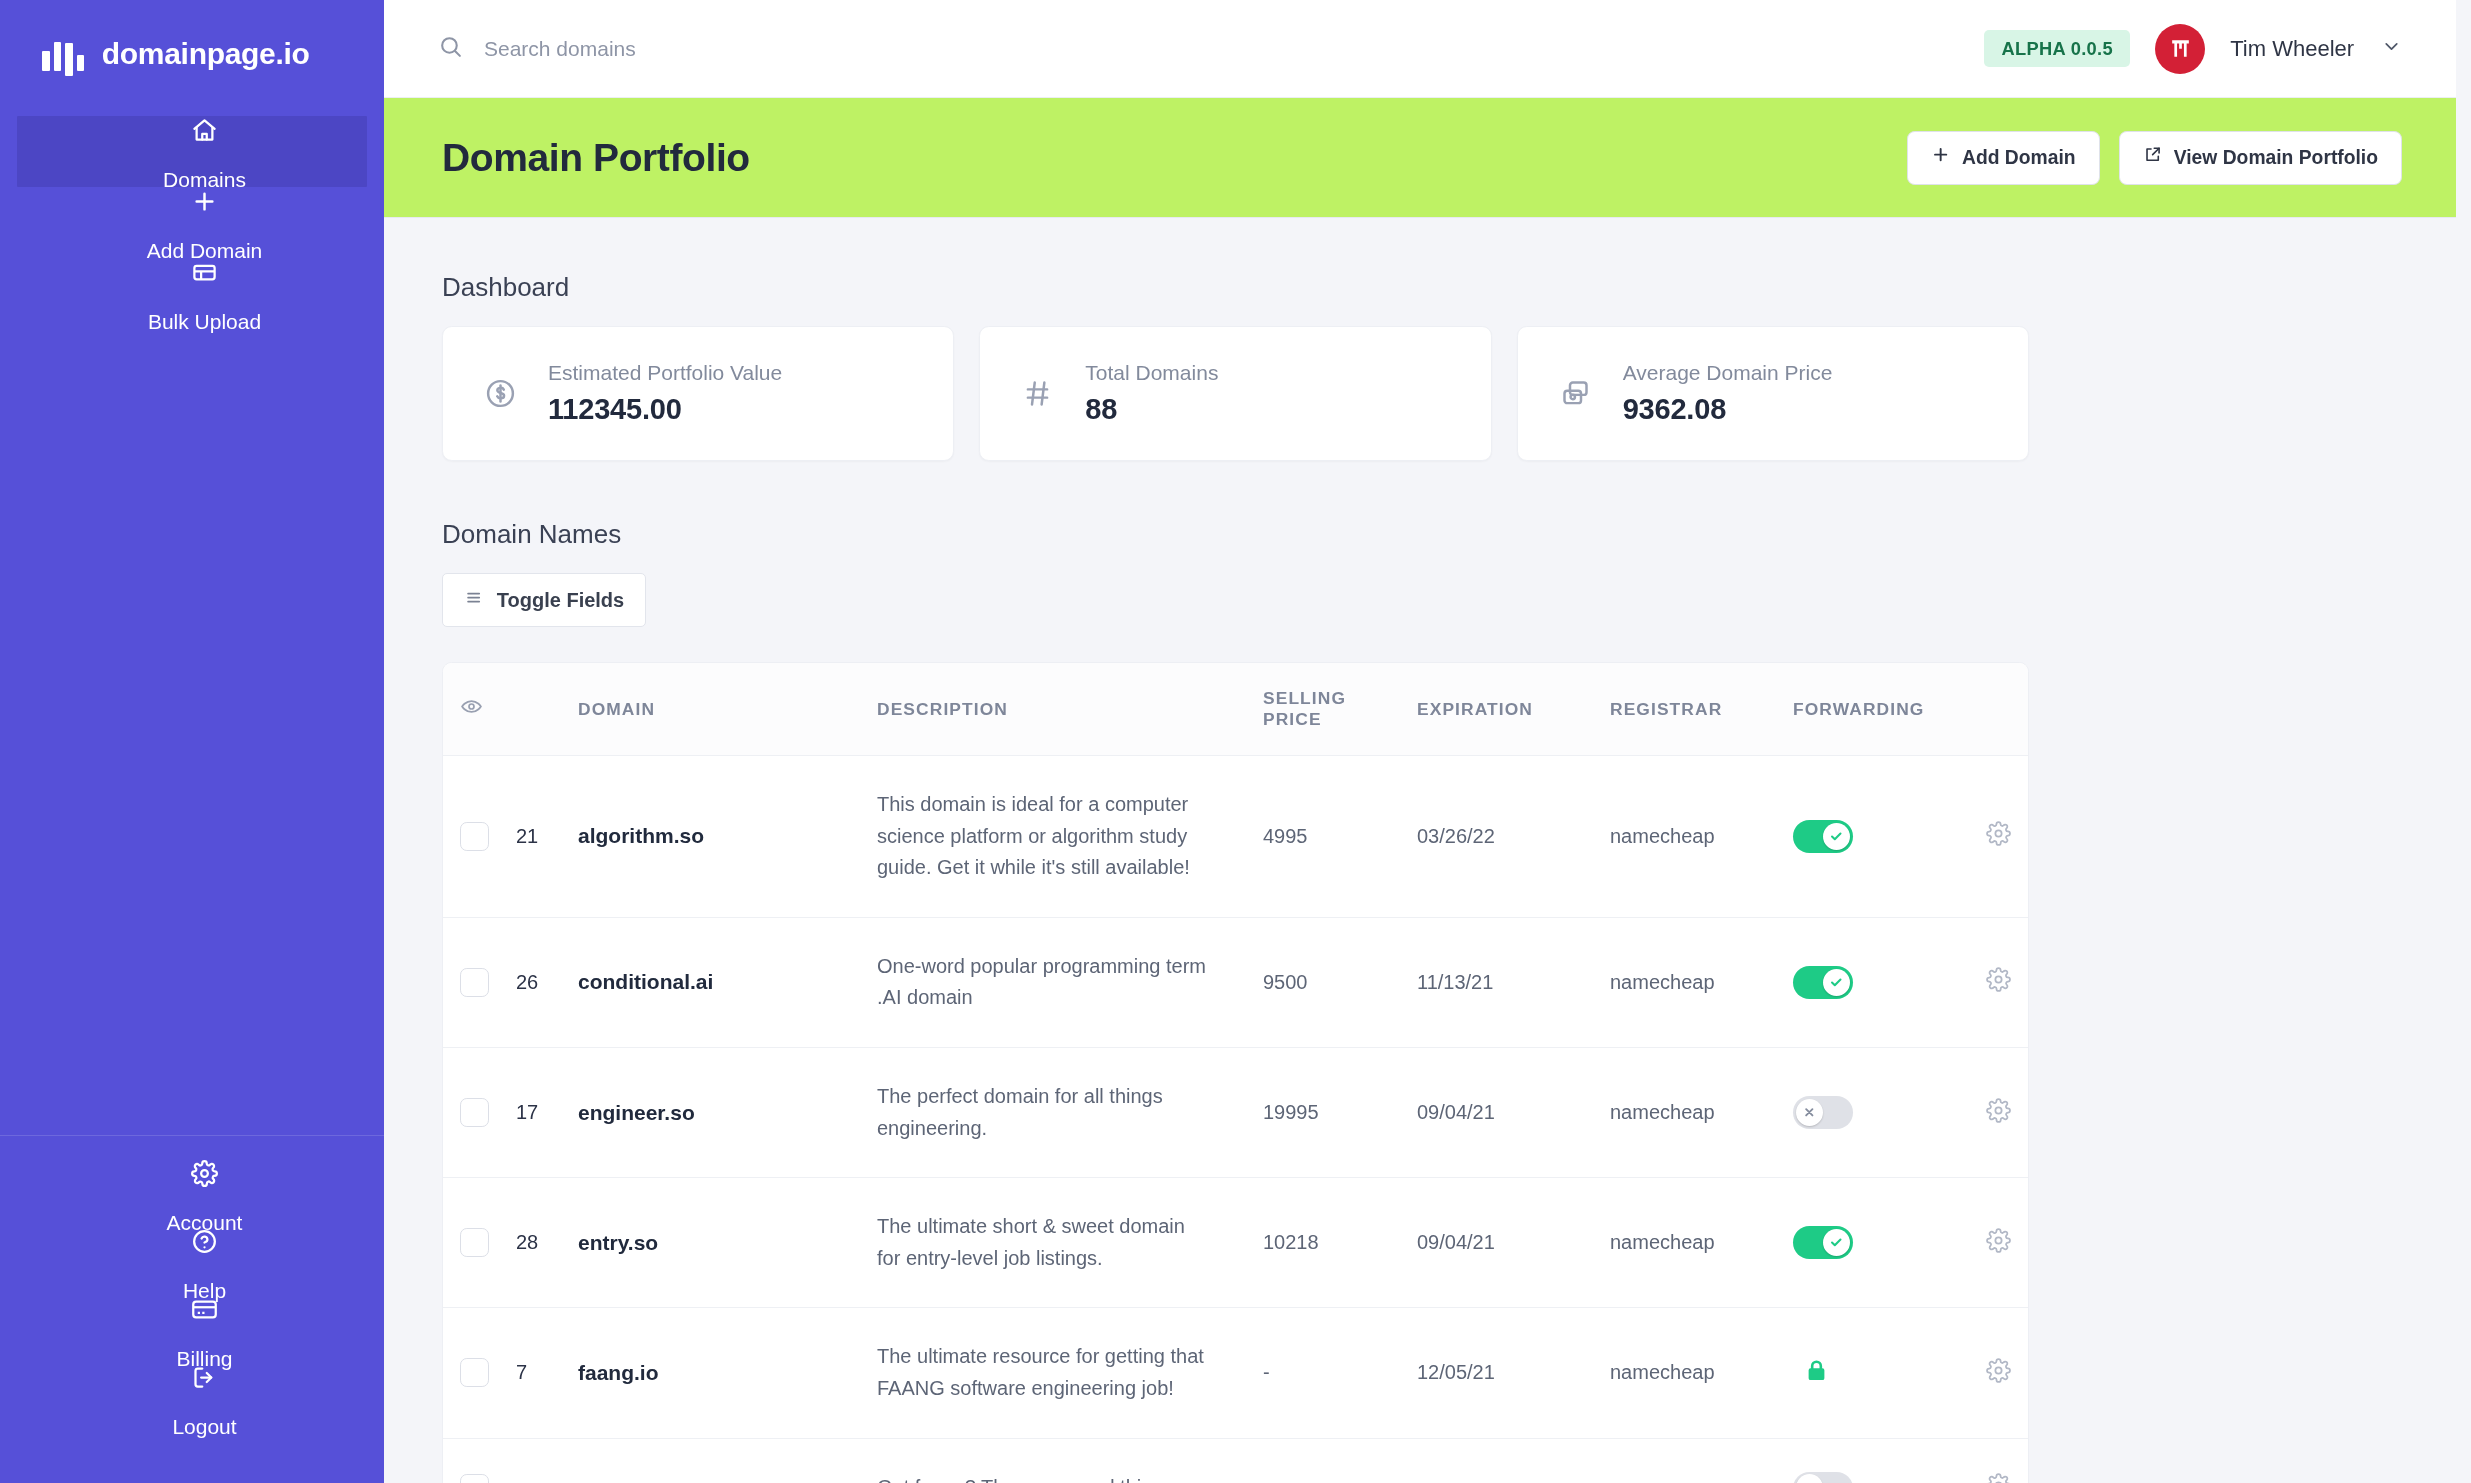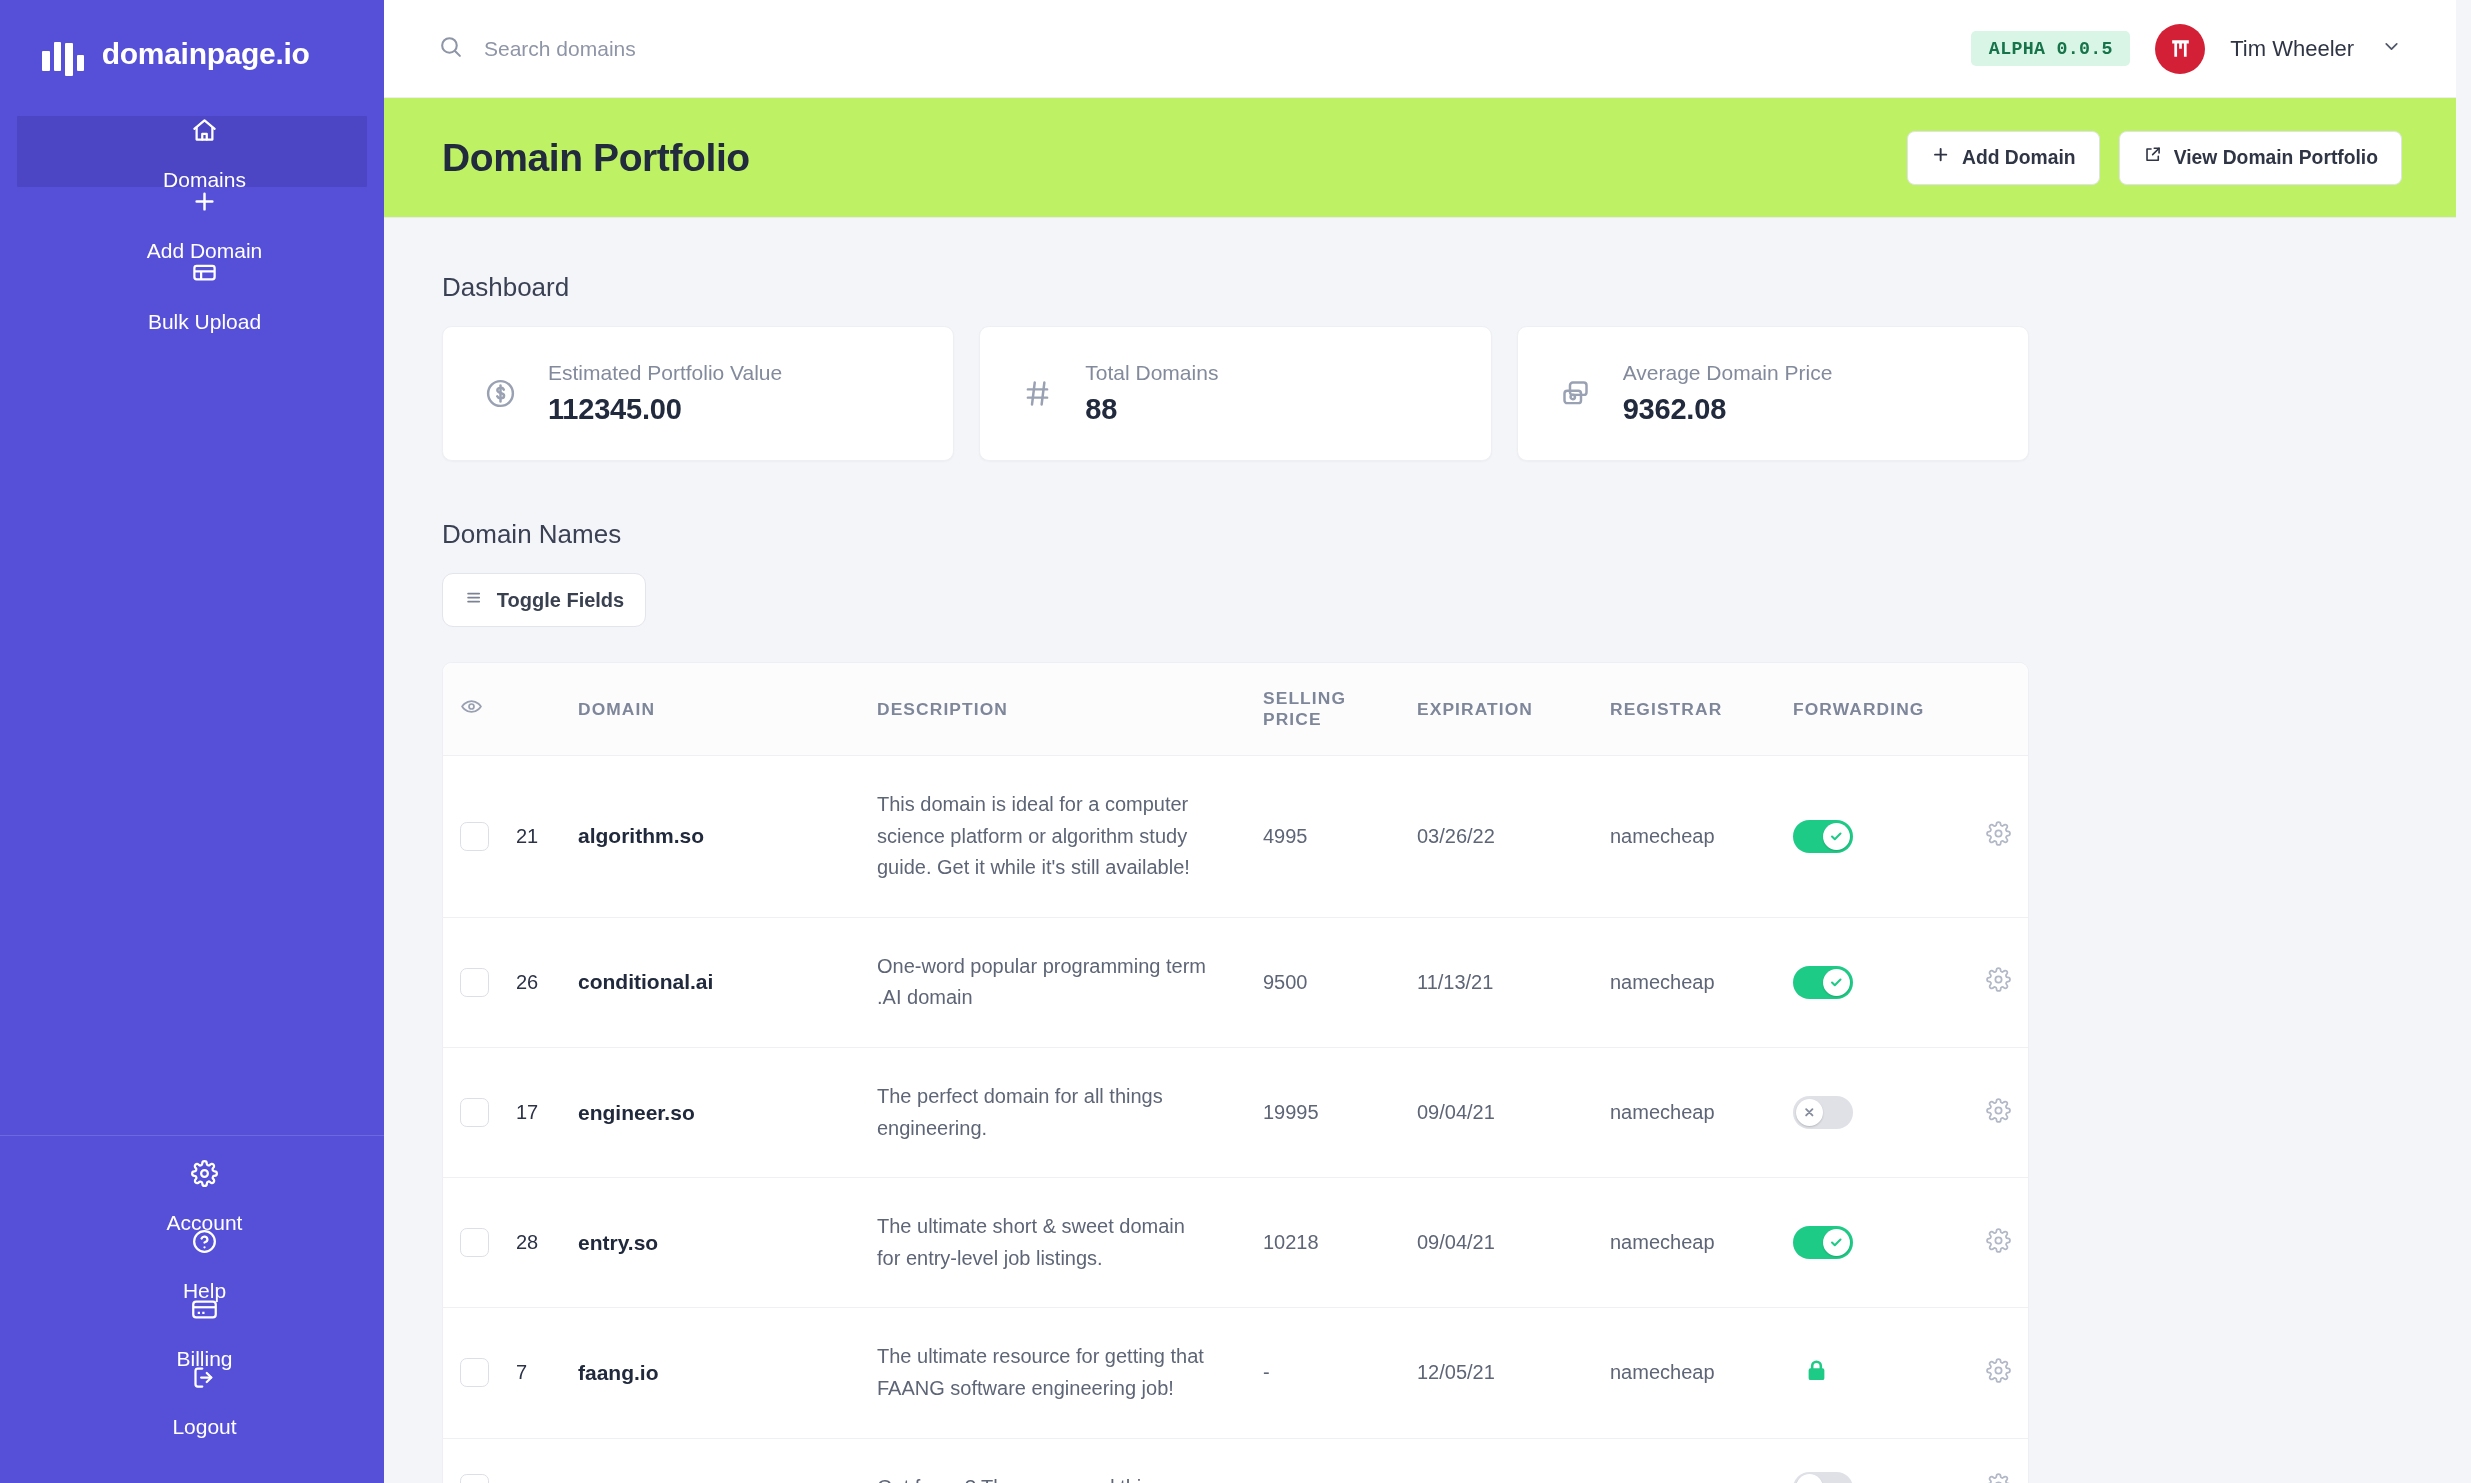--- a/index.html
+++ b/index.html
@@ -62,21 +62,21 @@
     border: none; outline: none; background: transparent;
     font-size: 21px; color: #4a5160;
     font-family: "Liberation Sans", sans-serif;
     width: 444px;
   }
   .search-input::placeholder { color: #8e95a6; }
   .topbar-right { display: flex; align-items: center; gap: 25px; }
   .badge-alpha {
     background: #d8f5e6; color: #17734a;
     font-size: 18.3px; font-weight: 700; letter-spacing: 0.3px;
-    padding: 7.7px 17.4px; border-radius: 5px; font-family: Liberation Mono, monospace;
+    padding: 7.7px 17.4px; border-radius: 5px;
   }
   .avatar {
     width: 50px; height: 50px; border-radius: 50%;
     background: #d32036; display: flex; align-items: center; justify-content: center;
   }
   .user-name { font-size: 22px; color: #2f3545; font-weight: 500; }
   .chev { margin-left: 1.9px; }
 
   .pagehead {
     height: 120px; background: #bef264;
@@ -108,21 +108,21 @@
     padding: 0 37px;
     box-shadow: 0 1px 1.9px rgba(20,24,40,0.03);
   }
   .card-icon { width: 41px; height: 41px; flex: 0 0 41px; color: #9aa1b3; display:flex; align-items:center; justify-content:center; }
   .card-label { font-size: 21px; color: #828a9c; margin-bottom: 7.7px; }
   .card-value { font-size: 29px; color: #222a3d; font-weight: 700; letter-spacing: -0.2px; }
 
   .toggle-fields-btn {
     display: inline-flex; align-items: center; gap: 13.5px;
     height: 54px; padding: 0 21px;
-    border: 1px solid #e2e5ec; border-radius: 11px; background: #fff;
+    border: 1px solid #e2e5ec; border-radius: 5px; background: #fff;
     font-size: 20px; color: #39404f; font-weight: 600; cursor: pointer;
     font-family: "Liberation Sans", sans-serif;
     margin-bottom: 35px;
   }
 
   
   .table-wrap { background: #fff; border: 1px solid #edeff4; border-radius: 9.7px 9.7px 0 0; overflow: hidden; }
   table { width: 100%; border-collapse: collapse; table-layout: fixed; }
   thead th {
     background: #fcfcfd;

